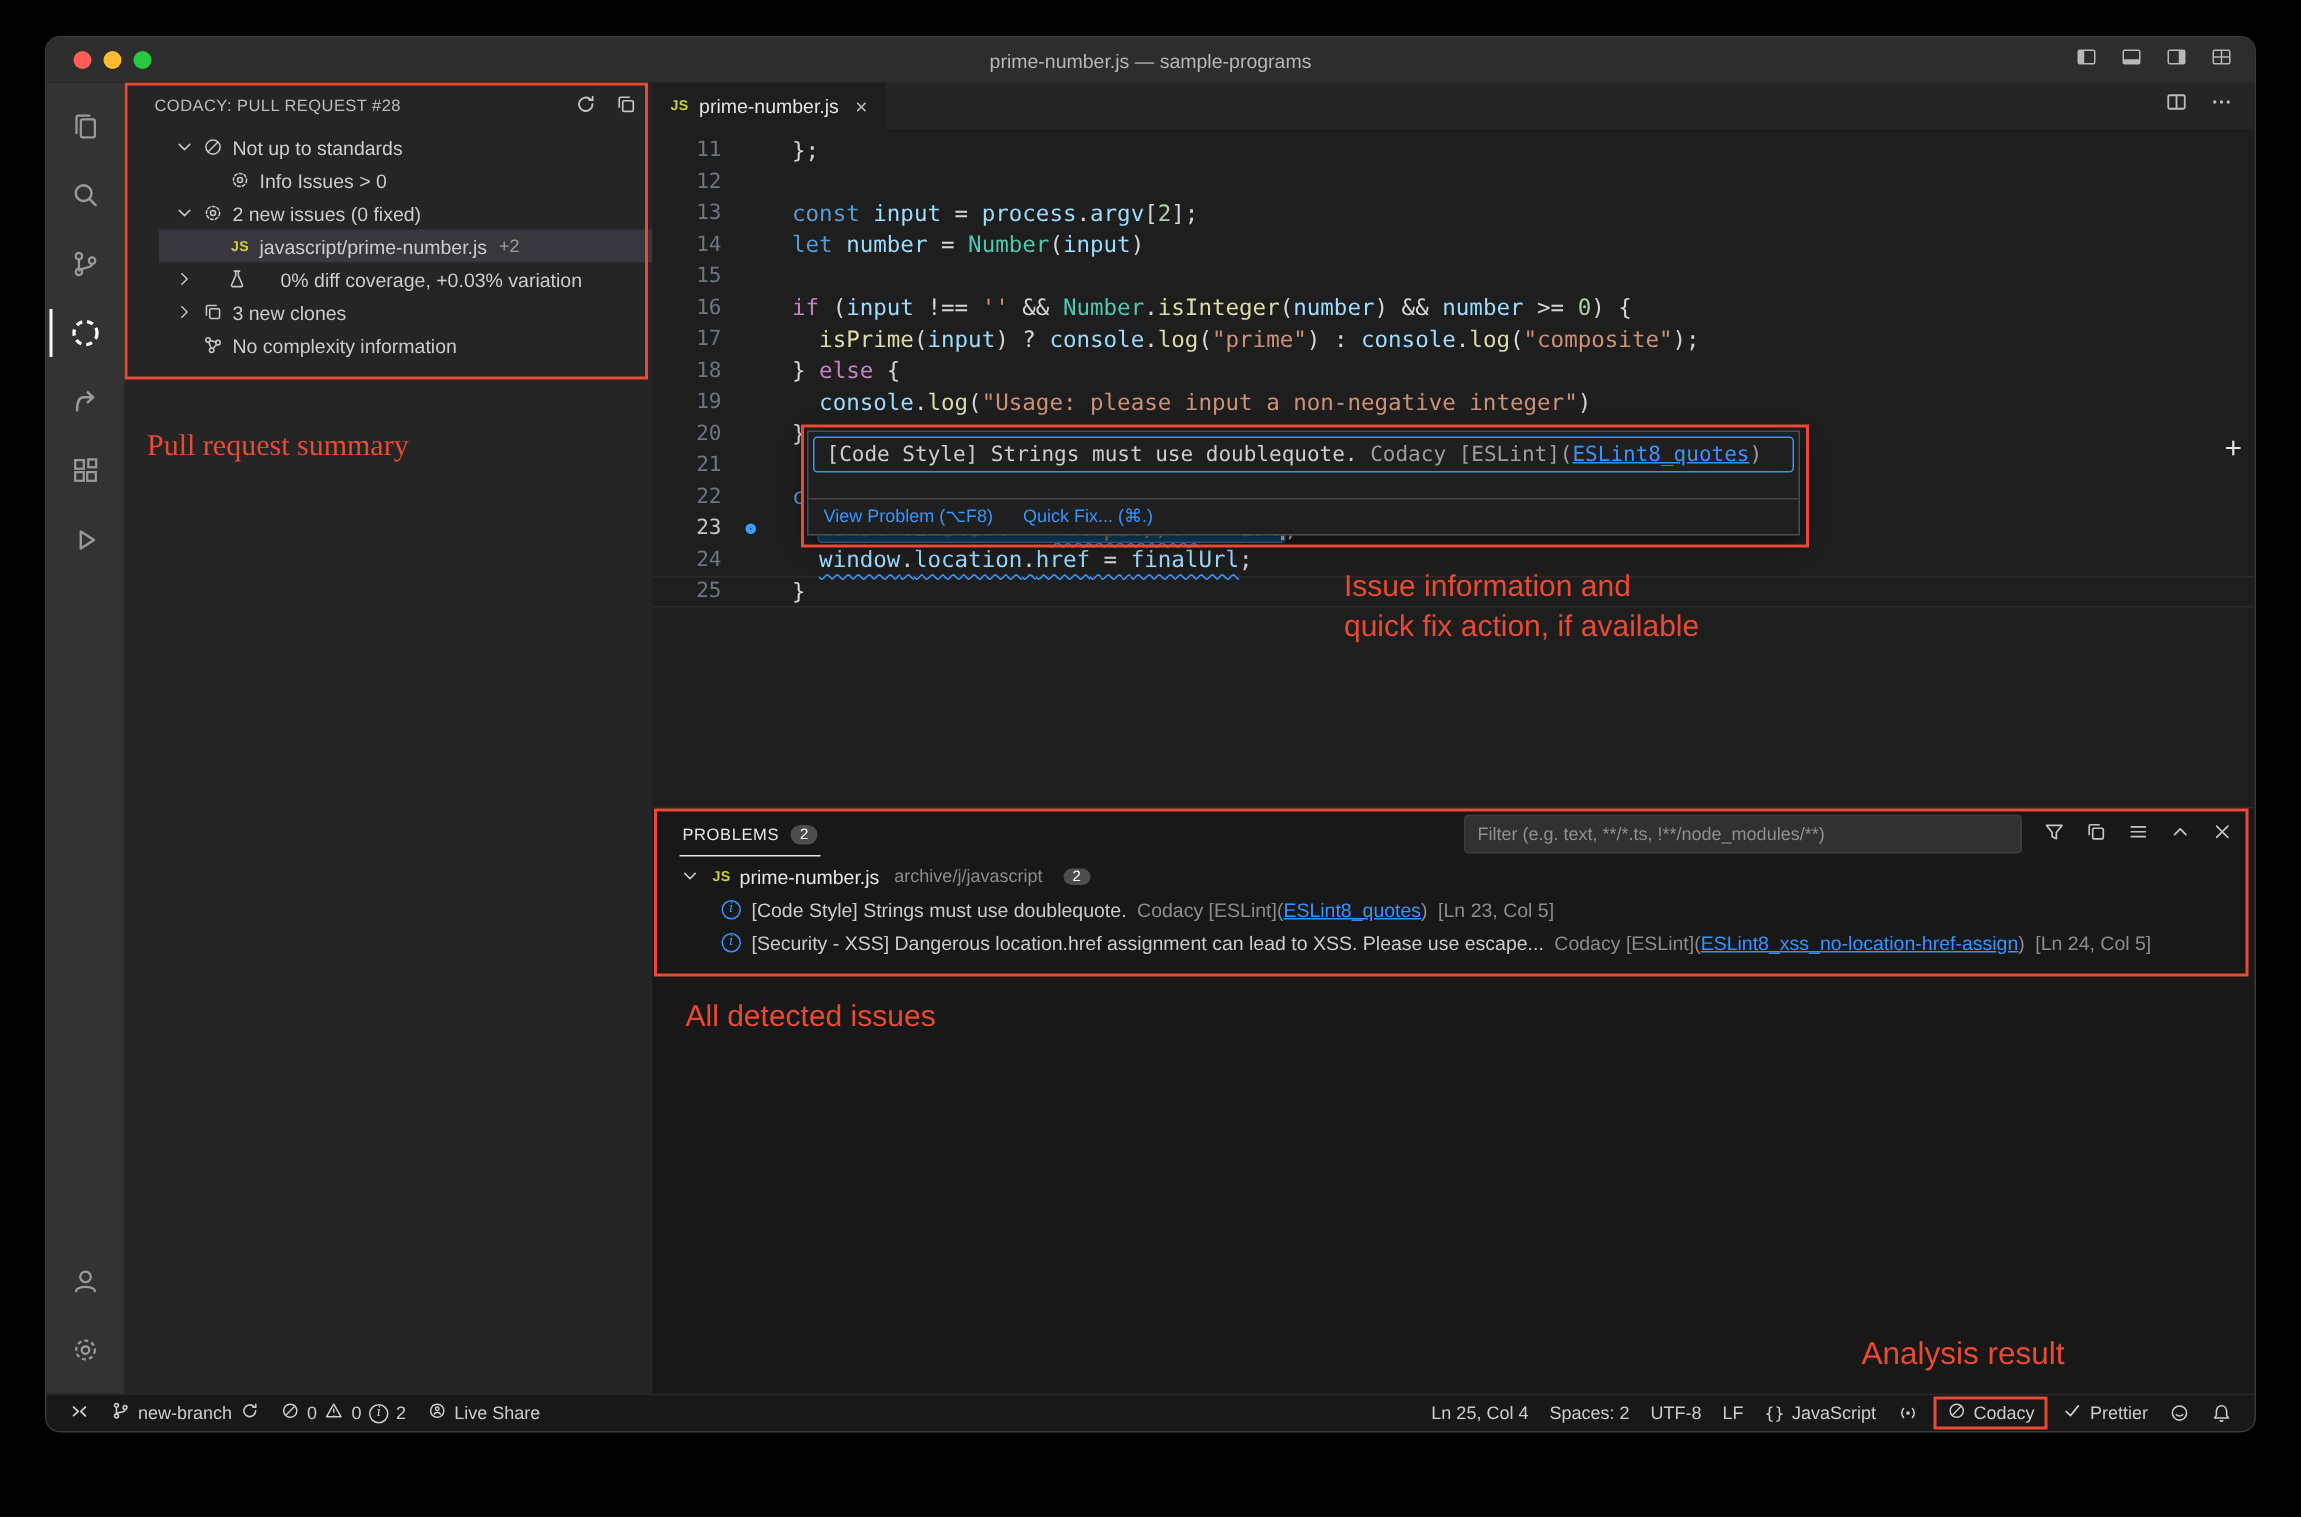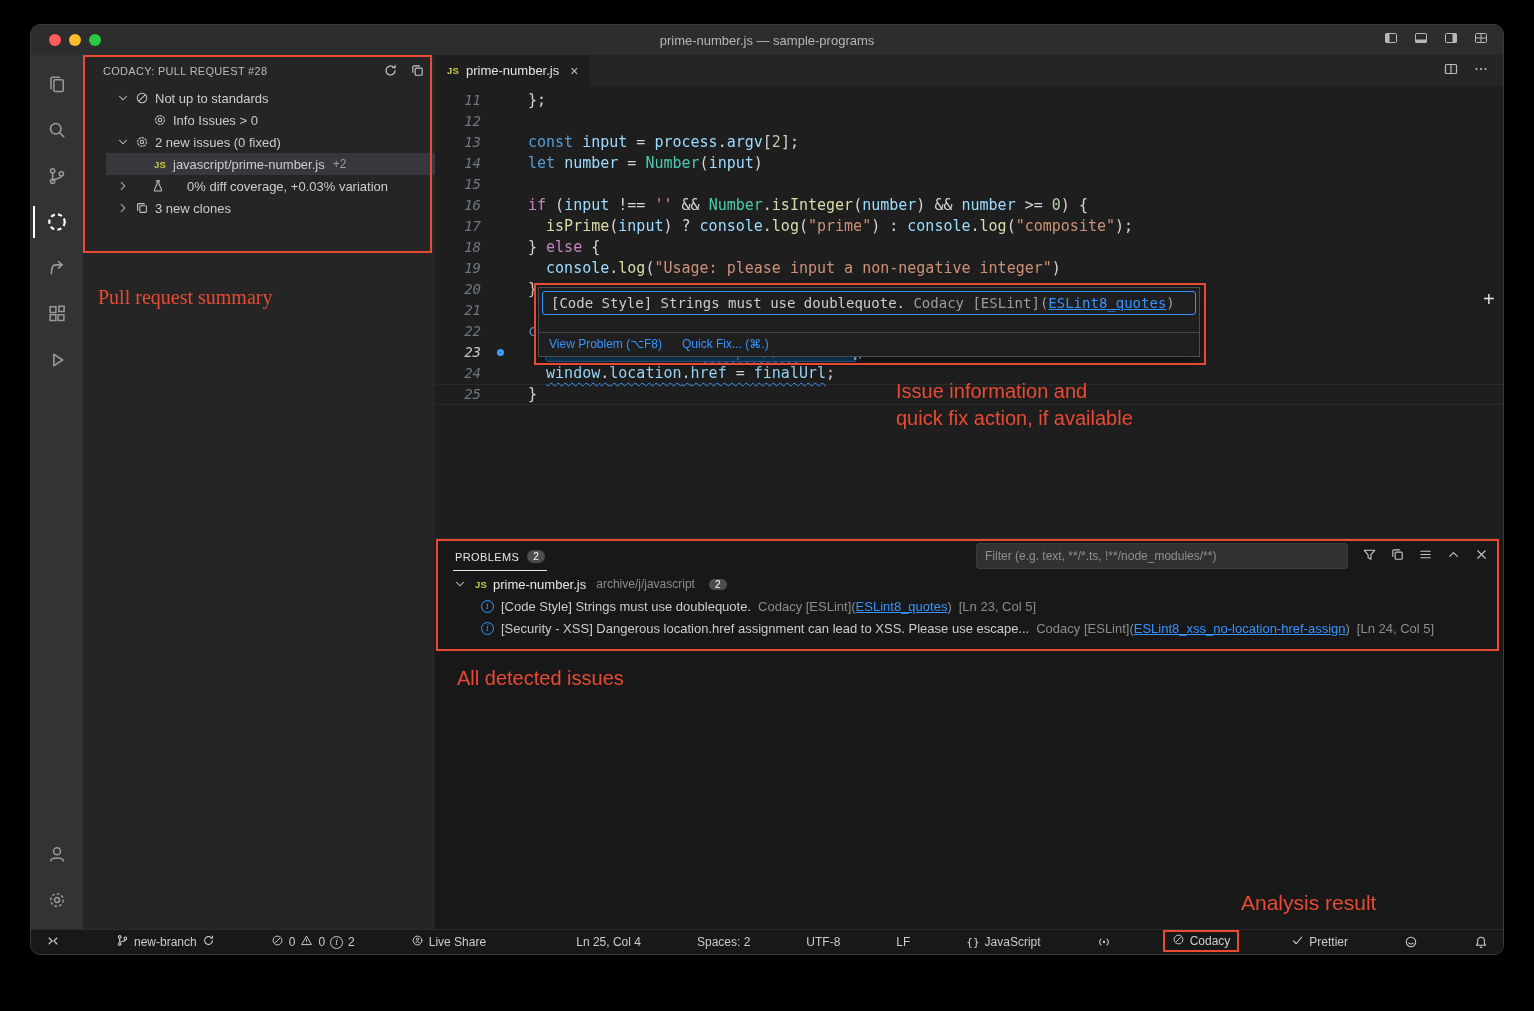--- a/index.html
+++ b/index.html
@@ -43,21 +43,21 @@
   .editor-col{flex:1;display:flex;flex-direction:column;min-width:0;background:#1e1e1e;}
   .tabbar{flex:0 0 31px;background:#252526;display:flex;align-items:stretch;}
   .tab{display:flex;align-items:center;gap:7px;padding:0 12px;background:#1e1e1e;color:#e4e4e4;font-size:13px;cursor:pointer;}
   .tab-close{color:#bdbdbd;font-size:14px;margin-left:4px;cursor:pointer;}
   .tab-actions{margin-left:auto;display:flex;align-items:center;gap:14px;padding-right:14px;color:#bdbdbd;}
 
   .code-region{flex:1;position:relative;padding-top:4px;overflow:hidden;
     font-family:"DejaVu Sans Mono","Liberation Mono",monospace;font-size:15px;}
   .code-line{height:21px;line-height:21px;display:flex;white-space:pre;}
   .code-line.cur-line{box-shadow:inset 0 1px 0 #2a2a2a, inset 0 -1px 0 #2a2a2a;}
-  .ln{flex:0 0 46px;text-align:right;color:#6e7681;font-size:14px;font-style:italic;}
+  .ln{flex:0 0 46px;text-align:right;color:#6e7681;font-size:14px;}
   .ln.active{color:#c6c6c6;}
   .glyphcol{flex:0 0 24px;display:flex;align-items:center;justify-content:flex-end;padding-right:1px;}
   .codetxt{padding-left:23px;}
   .tok.p{color:#d4d4d4}.tok.k{color:#569cd6}.tok.kc{color:#c586c0}.tok.v{color:#9cdcfe}
   .tok.f{color:#dcdcaa}.tok.s{color:#ce9178}.tok.n{color:#b5cea8}.tok.t{color:#4ec9b0}
   .tok.wavy{text-decoration:underline;text-decoration-style:wavy;text-decoration-color:#3794ff;
     text-decoration-thickness:1px;text-underline-offset:4px;}
   .selgroup{background:#0c4a6e;outline:1px solid #3f6fa8;border-radius:2px;}
   .cursor{display:inline-block;width:2px;height:17px;background:#dcdcdc;vertical-align:-3px;margin-left:1px;}
   .bulb{width:7px;height:7px;border:3px solid #3b9eff;border-radius:50%;display:inline-block;}
@@ -94,21 +94,21 @@
   .p-dim{color:#8c8c8c;}
   .p-link{color:var(--link);text-decoration:underline;cursor:pointer;}
   .info-icon{width:13px;height:13px;border:1.2px solid #3794ff;border-radius:50%;color:#3794ff;
     display:inline-flex;align-items:center;justify-content:center;flex:0 0 13px;
     font-size:9px;font-style:italic;font-family:"DejaVu Serif",serif;}
   .info-icon::after{content:"i";}
 
   
   .statusbar{flex:0 0 25px;background:#181818;border-top:1px solid #2b2b2b;display:flex;
     align-items:center;color:#cccccc;font-size:12px;padding:0 8px;}
-  .sb-left,.sb-right{display:flex;height:100%;gap:42px;}
+  .sb-left,.sb-right{display:flex;align-items:center;height:100%;}
   .sb-right{margin-left:auto;}
   .sb-item{display:flex;align-items:center;gap:5px;padding:0 7px;height:100%;cursor:pointer;white-space:nowrap;}
   .codacy-box{border:2px solid var(--anno);height:22px;padding:0 7px;margin:0 3px;}
   .braces{font-family:"DejaVu Sans Mono",monospace;font-size:11px;}
 
   
   .anno-box{position:absolute;border:2px solid var(--anno);z-index:30;pointer-events:none;}
   .anno-label{position:absolute;color:var(--anno);font-size:20px;z-index:30;pointer-events:none;
     font-family:"Liberation Sans",sans-serif;}
   .sb-anno{left:0;top:0;width:349px;height:198px;}
@@ -294,20 +294,32 @@
               </svg>
             </span>
             <span class="ticon">
               <svg width="14" height="14" viewBox="0 0 16 16" fill="none" stroke="currentColor" stroke-width="1.2" stroke-linecap="round" stroke-linejoin="round">
                 <rect x="5.5" y="5.5" width="7.5" height="7.5" rx="1"></rect>
                 <path d="M10.5 3H4a1 1 0 0 0-1 1v6.5"></path>
               </svg>
             </span>
             <span class="tlabel">3 new clones</span>
           </div>
+          <div class="tree-row" style="padding-left: 8px;">
+            <span class="chev"></span>
+            <span class="ticon">
+              <svg width="14" height="14" viewBox="0 0 16 16" fill="none" stroke="currentColor" stroke-width="1.2" stroke-linecap="round" stroke-linejoin="round">
+                <circle cx="4.2" cy="4.2" r="1.7"></circle>
+                <circle cx="11.8" cy="6.2" r="1.7"></circle>
+                <circle cx="7" cy="12" r="1.7"></circle>
+                <path d="M5.8 4.6l4.3 1.2M10.9 7.6L7.9 10.7M4.7 5.8l1.8 4.5"></path>
+              </svg>
+            </span>
+            <span class="tlabel">No complexity information</span>
+          </div>
         </div>
       <div class="anno-box sb-anno"></div>
       <div class="anno-label sb-label">Pull request summary</div>
     </div>
 
     <div class="editor-col">
       <div class="tabbar">
         <div class="tab active">
           <span class="jsbadge">JS</span>
           <span>prime-number.js</span>

